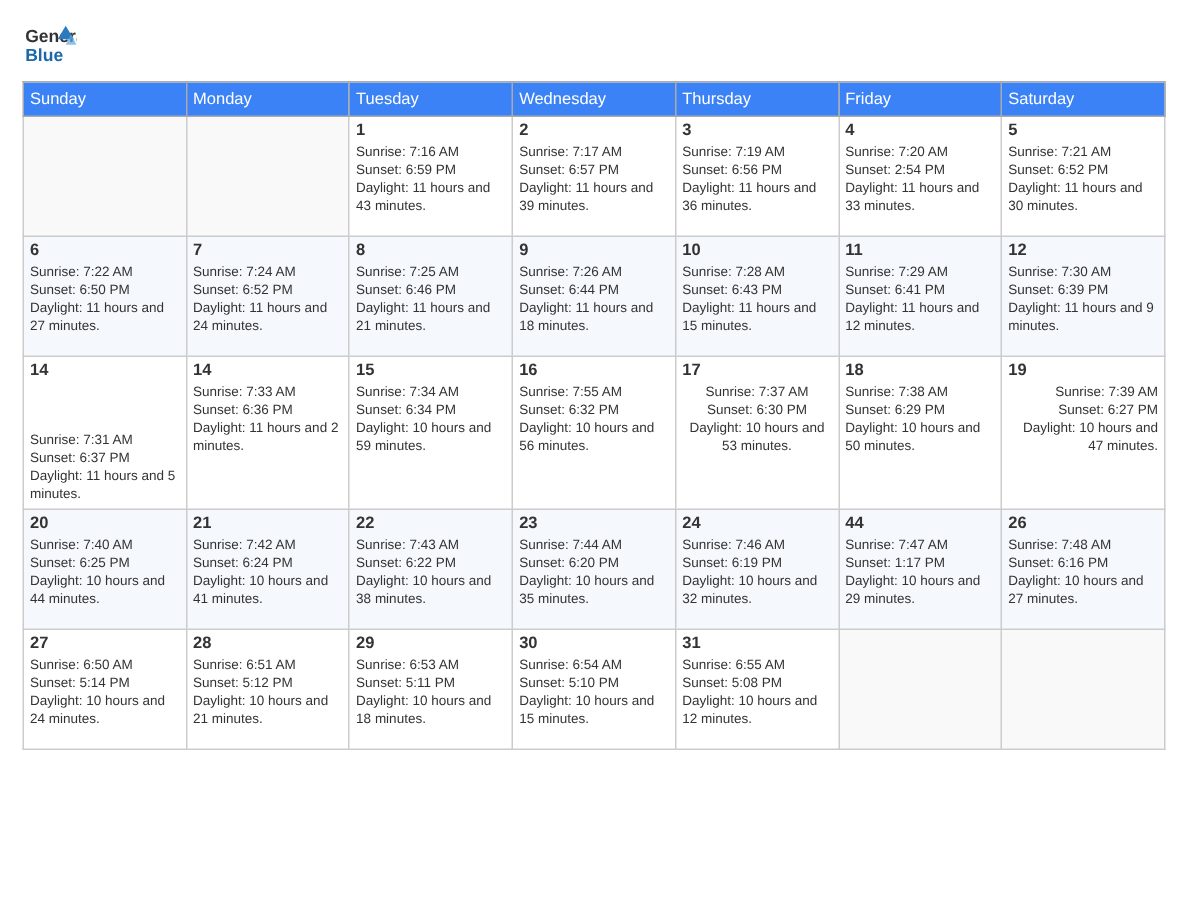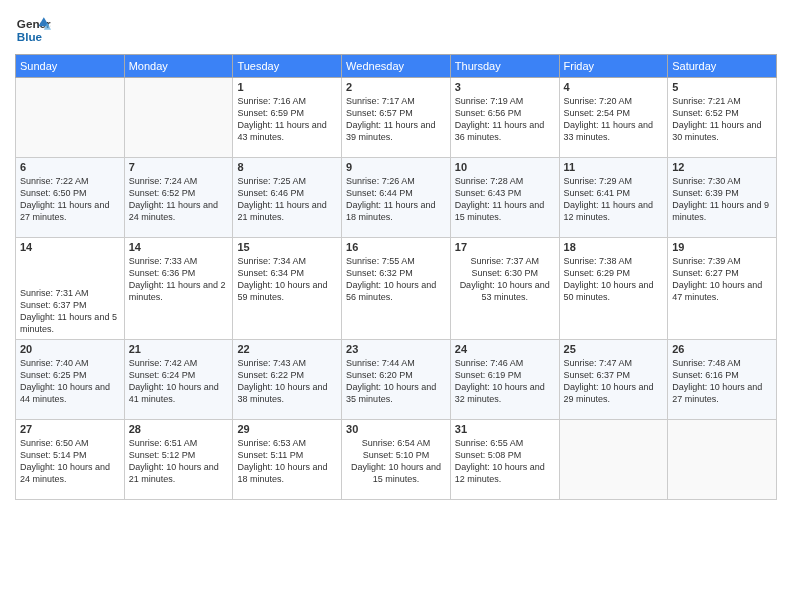--- a/index.html
+++ b/index.html
@@ -228,21 +228,21 @@
 Daylight: 10 hours and 53 minutes.</div>
           </td>
           <td>
             <span class="day-num">18</span>
             <div class="day-detail" style="white-space: pre-line;">Sunrise: 7:38 AM
 Sunset: 6:29 PM
 Daylight: 10 hours and 50 minutes.</div>
           </td>
           <td>
             <span class="day-num">19</span>
-            <div class="day-detail" style="white-space: pre-line;">Sunrise: 7:39 AM
+            <div class="day-detail" style="white-space: pre-line; text-align: right;">Sunrise: 7:39 AM
 Sunset: 6:27 PM
 Daylight: 10 hours and 47 minutes.</div>
           </td>
         </tr>
         <tr>
           <td>
             <span class="day-num">20</span>
             <div class="day-detail" style="white-space: pre-line;">Sunrise: 7:40 AM
 Sunset: 6:25 PM
 Daylight: 10 hours and 44 minutes.</div>
@@ -265,23 +265,23 @@
 Sunset: 6:20 PM
 Daylight: 10 hours and 35 minutes.</div>
           </td>
           <td>
             <span class="day-num">24</span>
             <div class="day-detail" style="white-space: pre-line;">Sunrise: 7:46 AM
 Sunset: 6:19 PM
 Daylight: 10 hours and 32 minutes.</div>
           </td>
           <td>
-            <span class="day-num">25</span>
+            <span class="day-num">44</span>
             <div class="day-detail" style="white-space: pre-line;">Sunrise: 7:47 AM
-Sunset: 6:37 PM
+Sunset: 1:17 PM
 Daylight: 10 hours and 29 minutes.</div>
           </td>
           <td>
             <span class="day-num">26</span>
             <div class="day-detail" style="white-space: pre-line;">Sunrise: 7:48 AM
 Sunset: 6:16 PM
 Daylight: 10 hours and 27 minutes.</div>
           </td>
         </tr>
         <tr>
@@ -298,21 +298,21 @@
 Daylight: 10 hours and 21 minutes.</div>
           </td>
           <td>
             <span class="day-num">29</span>
             <div class="day-detail" style="white-space: pre-line;">Sunrise: 6:53 AM
 Sunset: 5:11 PM
 Daylight: 10 hours and 18 minutes.</div>
           </td>
           <td>
             <span class="day-num">30</span>
-            <div class="day-detail" style="white-space: pre-line; text-align: center;">Sunrise: 6:54 AM
+            <div class="day-detail" style="white-space: pre-line;">Sunrise: 6:54 AM
 Sunset: 5:10 PM
 Daylight: 10 hours and 15 minutes.</div>
           </td>
           <td>
             <span class="day-num">31</span>
             <div class="day-detail" style="white-space: pre-line;">Sunrise: 6:55 AM
 Sunset: 5:08 PM
 Daylight: 10 hours and 12 minutes.</div>
           </td>
           <td class="empty"></td>

